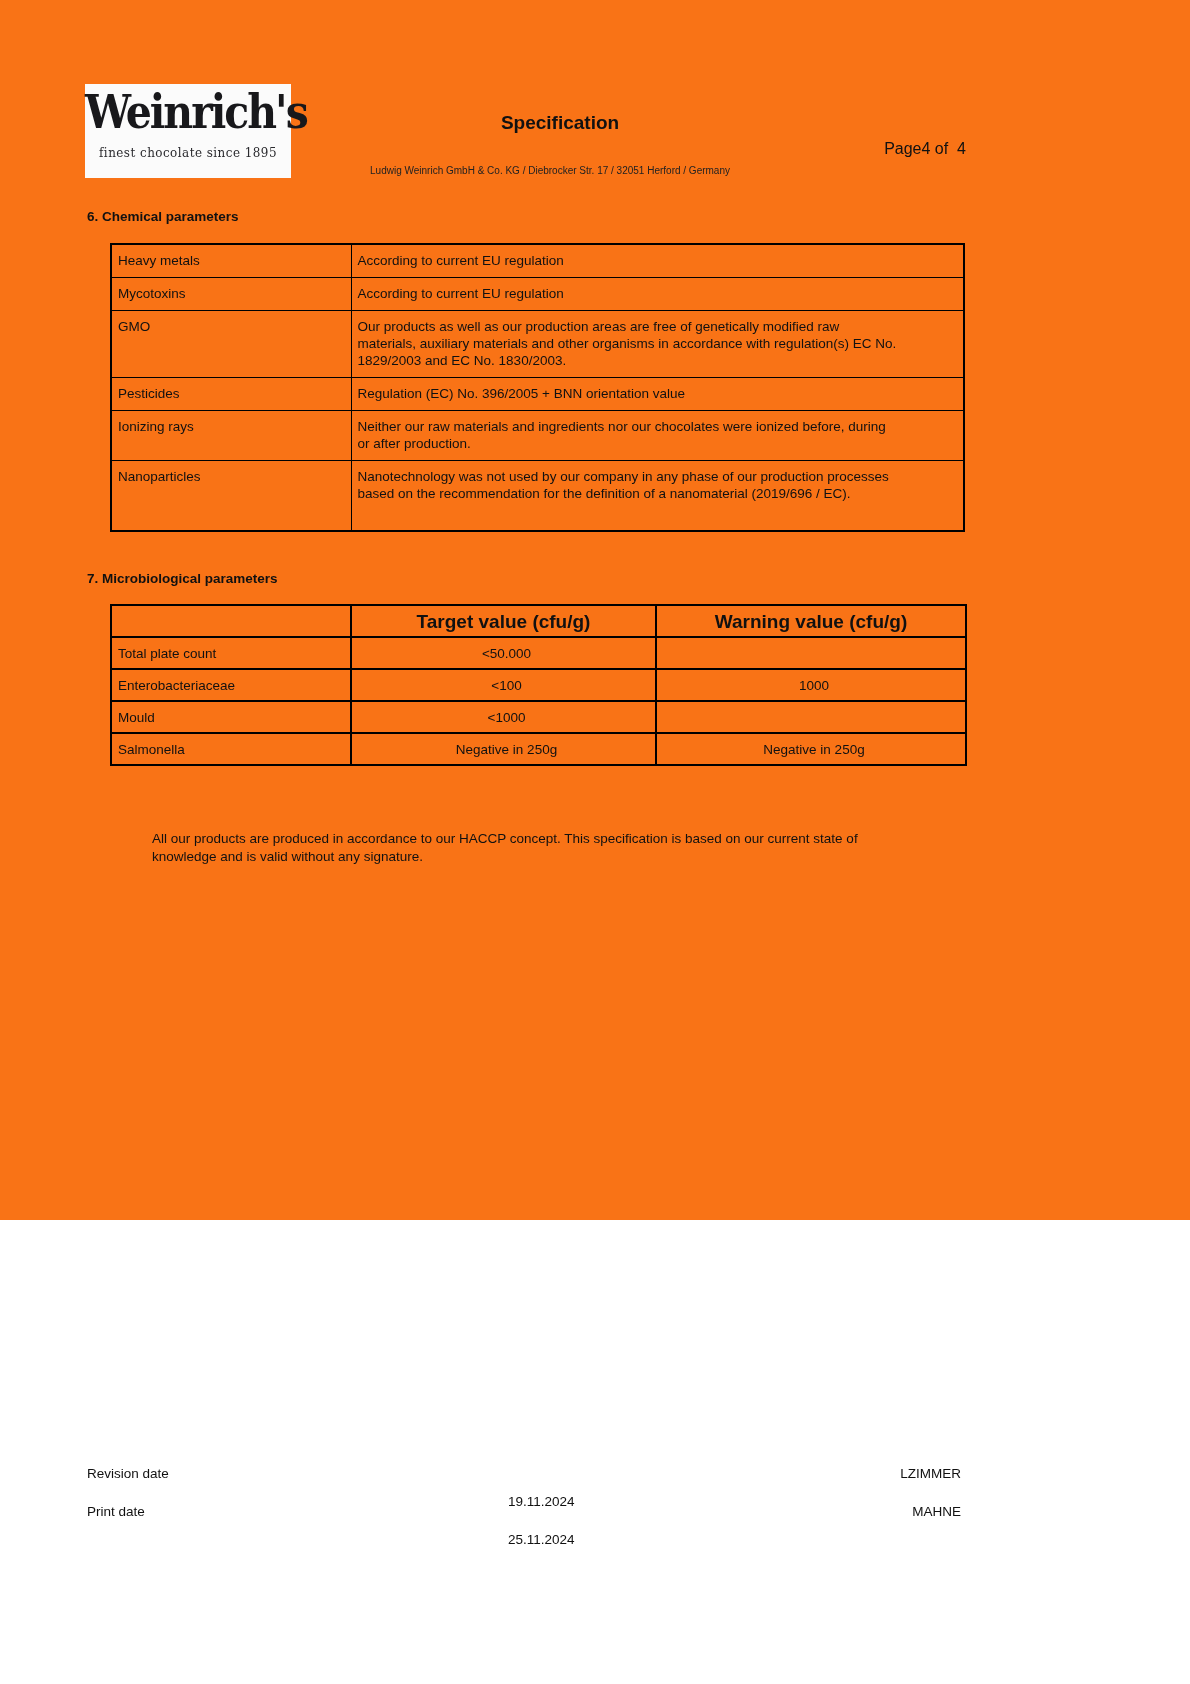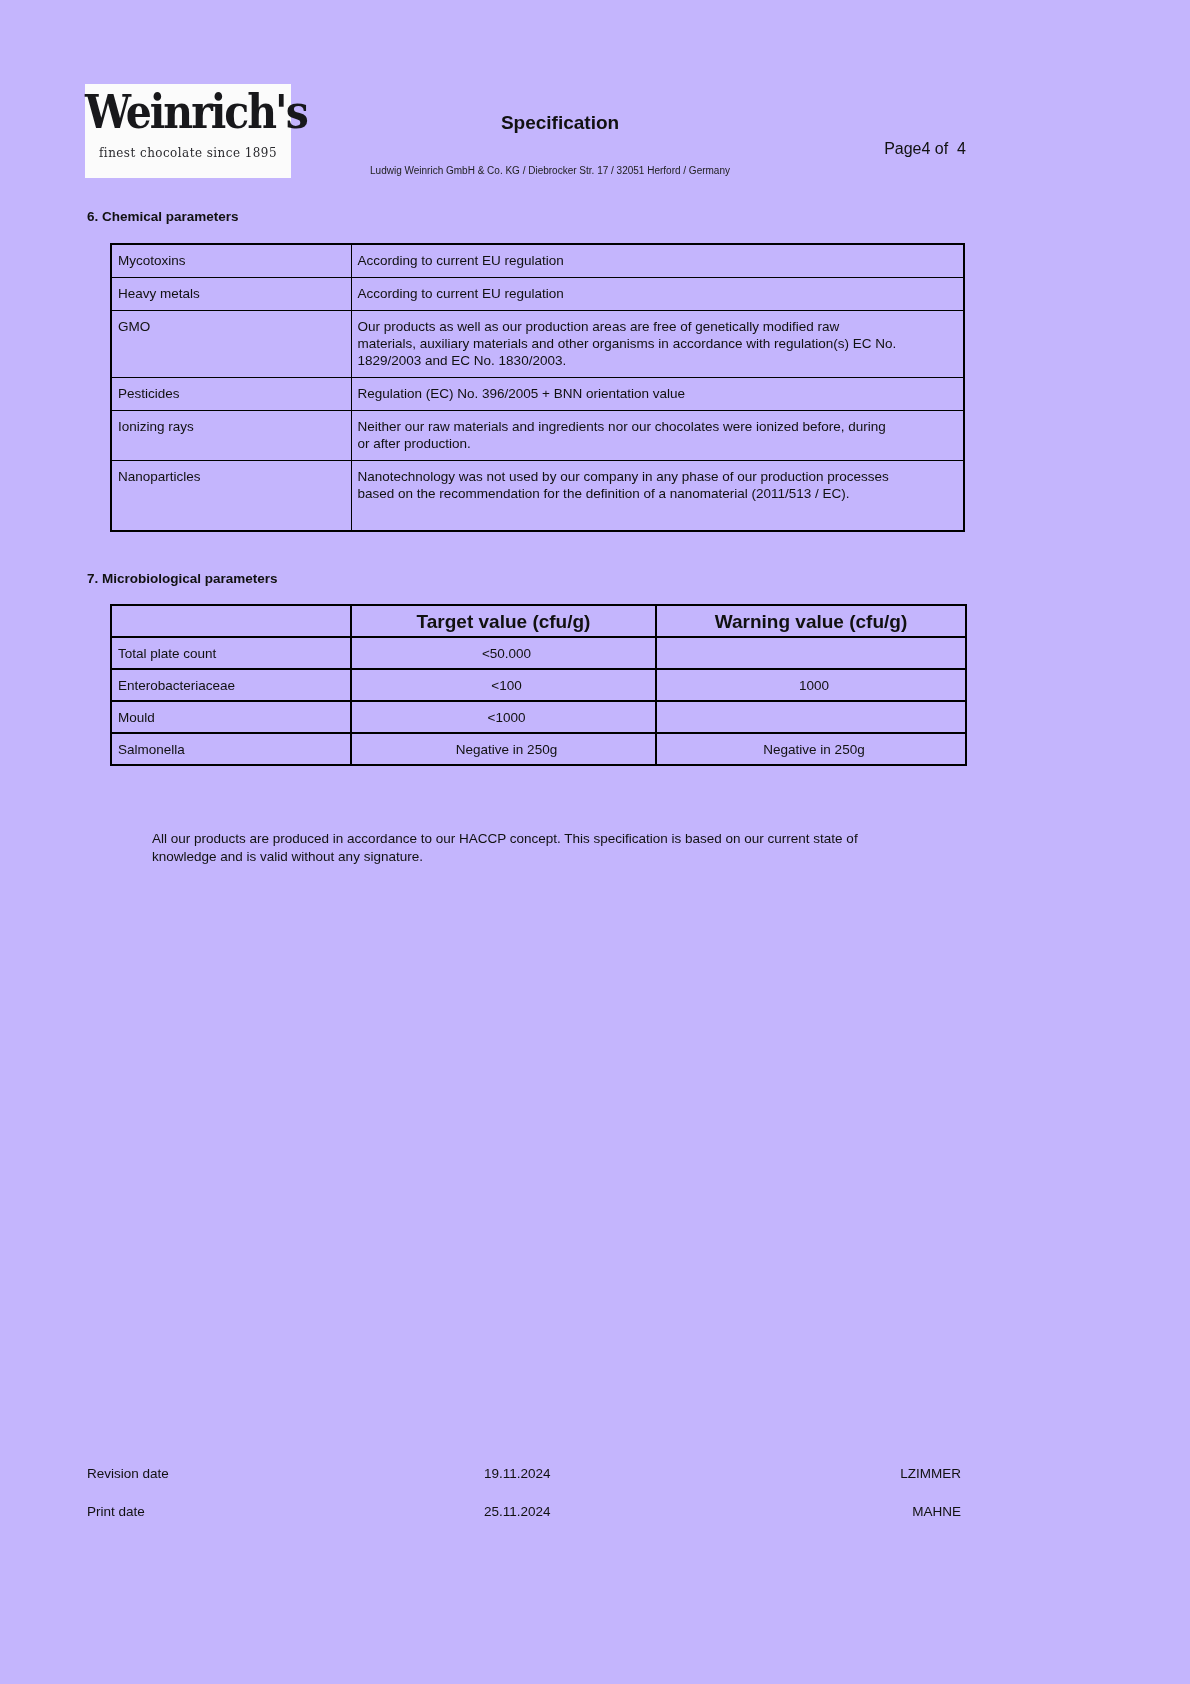--- a/index.html
+++ b/index.html
@@ -9,22 +9,22 @@
     color: #1a1a1a;
     width: 1190px;
     height: 1684px;
     position: relative;
     overflow: hidden;
   }
   .page {
     position: absolute;
     left: 0; top: 0;
     width: 1190px;
-    height: 1684px;
-    background: #c4b5fd;
+    height: 1220px;
+    background: #f97316;
   }
 
   
   .logo-block {
     position: absolute;
     left: 85px; top: 84px;
     width: 206px; height: 94px;
     background: #fbfbfb;
     text-align: center;
   }
@@ -141,21 +141,21 @@
   .footer-row {
     position: absolute;
     left: 0;
     width: 1190px;
     font-size: 13.5px;
     color: #111;
   }
   #footer-revision { top: 1466px; }
   #footer-print { top: 1504px; }
   .footer-label { position: absolute; left: 87px; }
-  .footer-date  { position: absolute; left: 484px; }
+  .footer-date  { position: absolute; left: 508px; margin-top: 28px; }
   .footer-user  { position: absolute; right: 229px; }
 </style>
 </head>
 <body>
 
 <div class="page">
 
   <div class="logo-block">
     <div class="brand-wordmark">Weinrich's</div>
     <div class="brand-tagline">finest chocolate since 1895</div>
@@ -165,46 +165,46 @@
 
   <div class="page-indicator"><span>Page</span><span>4</span><span> of </span><span> 4</span></div>
 
   <div class="company-line">Ludwig Weinrich GmbH &amp; Co. KG / Diebrocker Str. 17 / 32051 Herford / Germany</div>
 
   <div class="section-heading" id="heading-chemical">6. Chemical parameters</div>
 
   <table id="chemical-table">
     <tbody>
       <tr>
+        <td class="label-cell">Heavy metals</td>
+        <td>According to current EU regulation</td>
+      </tr>
+      <tr>
         <td class="label-cell">Mycotoxins</td>
-        <td>According to current EU regulation</td>
-      </tr>
-      <tr>
-        <td class="label-cell">Heavy metals</td>
         <td>According to current EU regulation</td>
       </tr>
       <tr>
         <td class="label-cell">GMO</td>
         <td>Our products as well as our production areas are free of genetically modified raw
 materials, auxiliary materials and other organisms in accordance with regulation(s) EC No.
 1829/2003 and EC No. 1830/2003.</td>
       </tr>
       <tr>
         <td class="label-cell">Pesticides</td>
         <td>Regulation (EC) No. 396/2005 + BNN orientation value</td>
       </tr>
       <tr>
         <td class="label-cell">Ionizing rays</td>
         <td>Neither our raw materials and ingredients nor our chocolates were ionized before, during
 or after production.</td>
       </tr>
       <tr class="tall">
         <td class="label-cell">Nanoparticles</td>
         <td>Nanotechnology was not used by our company in any phase of our production processes
-based on the recommendation for the definition of a nanomaterial (2011/513 / EC).</td>
+based on the recommendation for the definition of a nanomaterial (2019/696 / EC).</td>
       </tr>
     </tbody>
   </table>
 
   <div class="section-heading" id="heading-micro">7. Microbiological parameters</div>
 
   <table id="micro-table">
     <colgroup>
         <col class="c1">
         <col class="c2">

